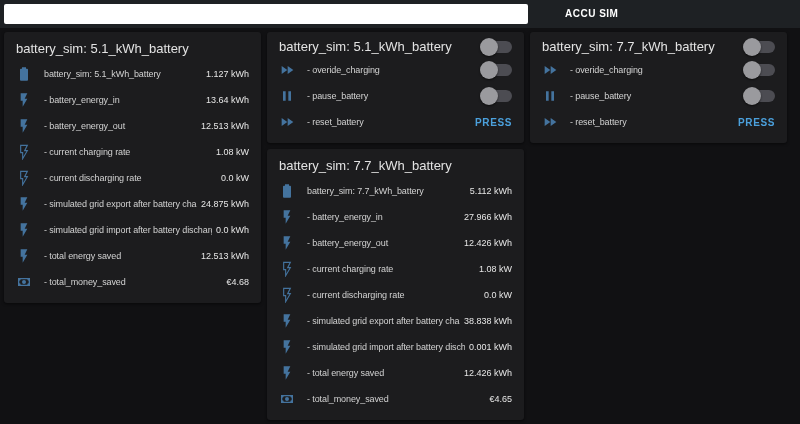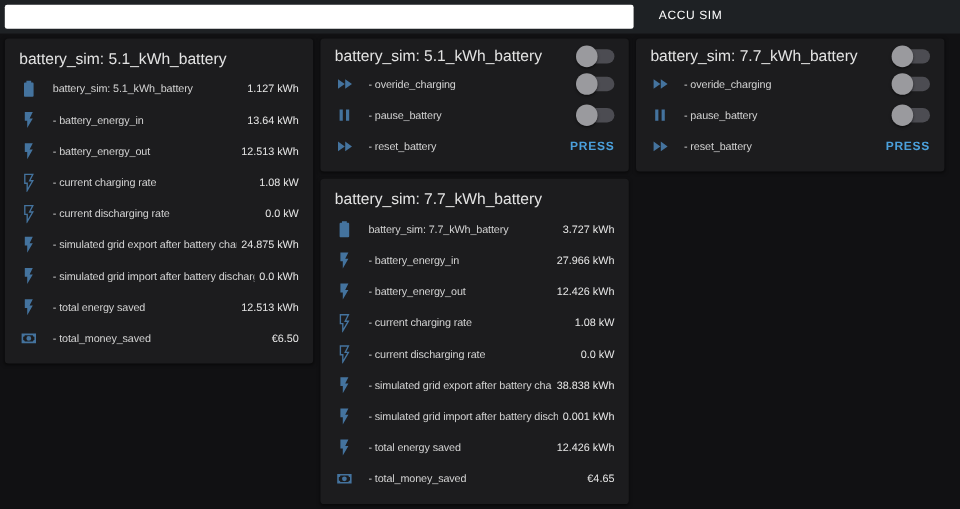--- a/index.html
+++ b/index.html
@@ -12,21 +12,21 @@
     --label:#d2d2d2;
   }
   *{box-sizing:border-box;margin:0;padding:0;}
   html,body{width:800px;height:424px;overflow:hidden;}
   body{background:var(--bg);font-family:"Liberation Sans",sans-serif;}
 
   
   .topbar{height:28px;background:var(--topbar-bg);display:flex;align-items:center;}
   .search{margin-left:4px;width:524px;height:20px;background:#ffffff;border:none;border-radius:2px;
           font-size:11px;padding:0 6px;outline:none;}
-  .tab{color:#ffffff;font-size:10px;font-weight:400;letter-spacing:.5px;margin-left:13px;
+  .tab{color:#ffffff;font-size:10px;font-weight:700;letter-spacing:.5px;margin-left:29px;
        height:28px;line-height:28px;padding:0 8px;cursor:pointer;white-space:nowrap;}
 
   
   .grid{display:grid;grid-template-columns:repeat(3,257px);gap:6px;padding:4px;align-items:start;}
   .col{display:flex;flex-direction:column;gap:6px;}
 
   
   .card{background:var(--card-bg);border-radius:3px;box-shadow:0 1px 3px rgba(0,0,0,.55);
         padding-bottom:8px;width:100%;}
   .card-title{color:var(--text);font-size:13px;font-weight:400;padding:9px 12px 5px;}
@@ -160,21 +160,21 @@
         <span class="label">- total energy saved</span>
         <span class="value">12.513 kWh</span>
       </div>
       <div class="row">
         <span class="icon">
             <svg viewBox="0 0 24 24">
               <use href="#i-cash"></use>
             </svg>
           </span>
         <span class="label">- total_money_saved</span>
-        <span class="value">€6.50</span>
+        <span class="value">€4.68</span>
       </div>
     </div>
   </div>
 
   <div class="col">
     <div class="card">
       <div class="card-head">
         <div class="card-title">battery_sim: 5.1_kWh_battery</div>
         <div class="toggle"></div>
       </div>
@@ -210,21 +210,21 @@
     <div class="card">
       <div class="card-title">battery_sim: 7.7_kWh_battery</div>
 
       <div class="row">
         <span class="icon">
             <svg viewBox="0 0 24 24">
               <use href="#i-battery"></use>
             </svg>
           </span>
         <span class="label">battery_sim: 7.7_kWh_battery</span>
-        <span class="value">3.727 kWh</span>
+        <span class="value">5.112 kWh</span>
       </div>
       <div class="row">
         <span class="icon">
             <svg viewBox="0 0 24 24">
               <use href="#i-flash"></use>
             </svg>
           </span>
         <span class="label">- battery_energy_in</span>
         <span class="value">27.966 kWh</span>
       </div>

